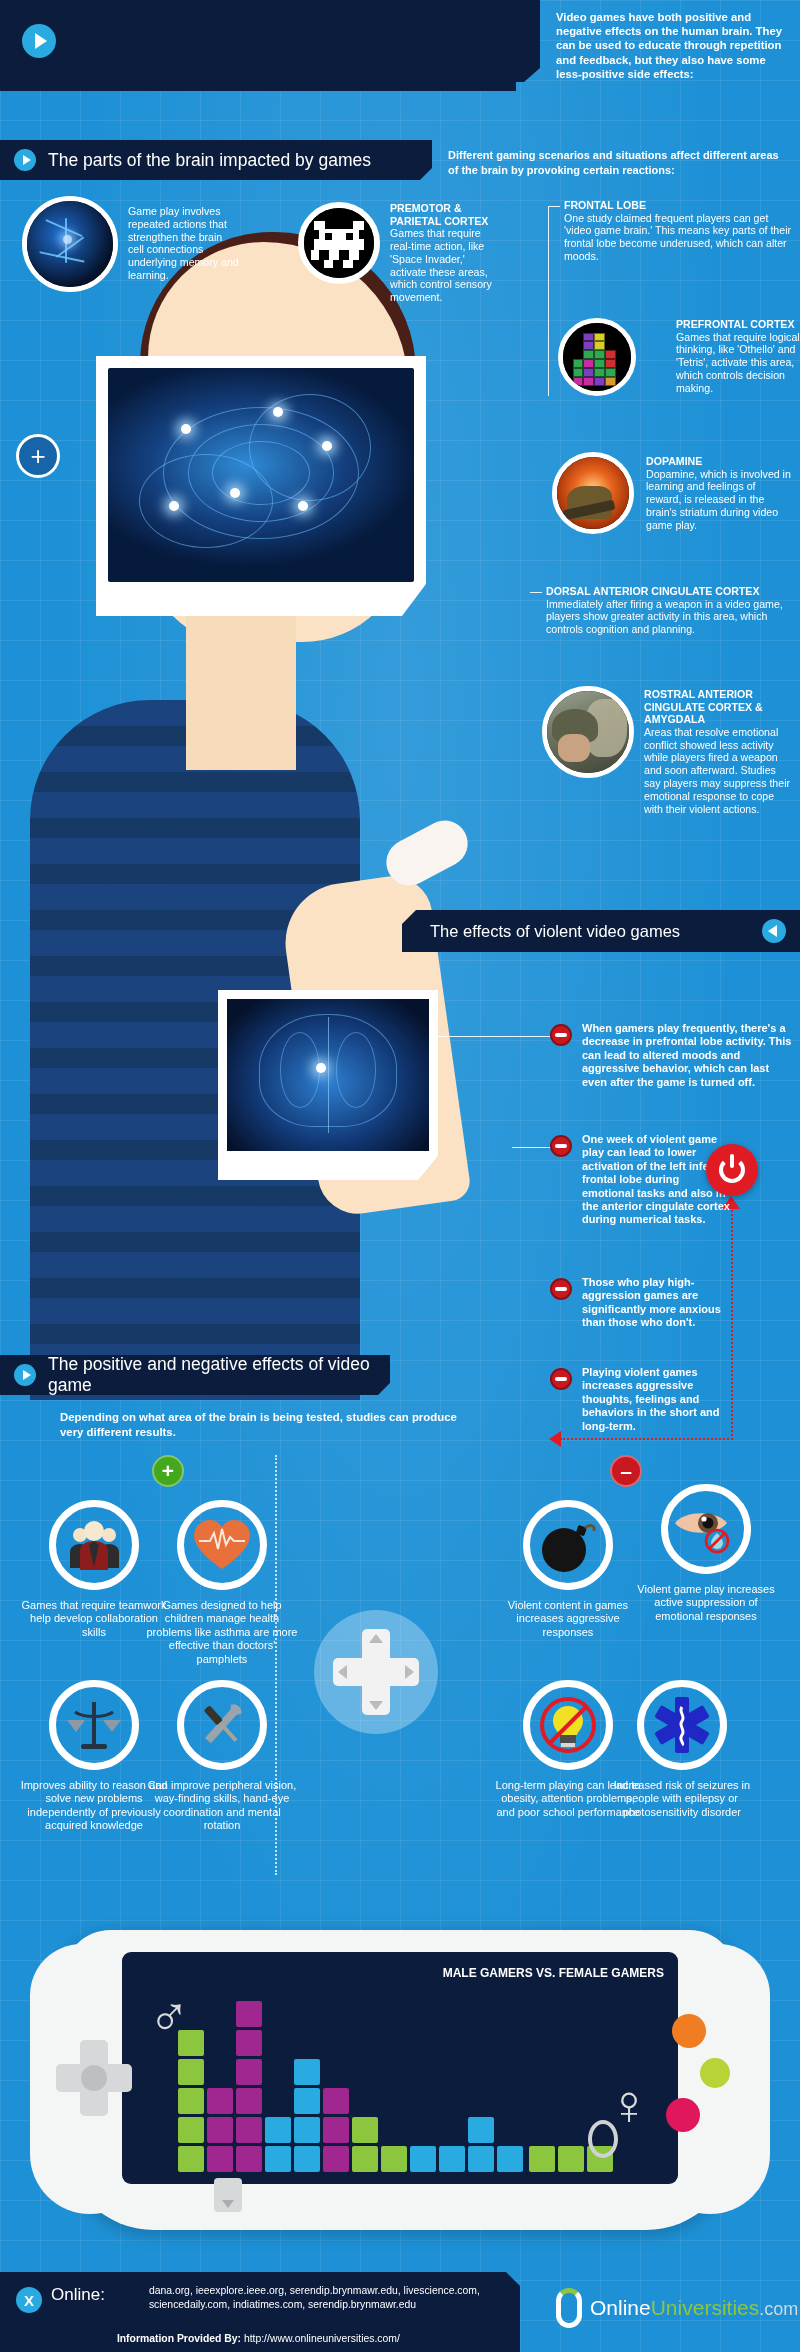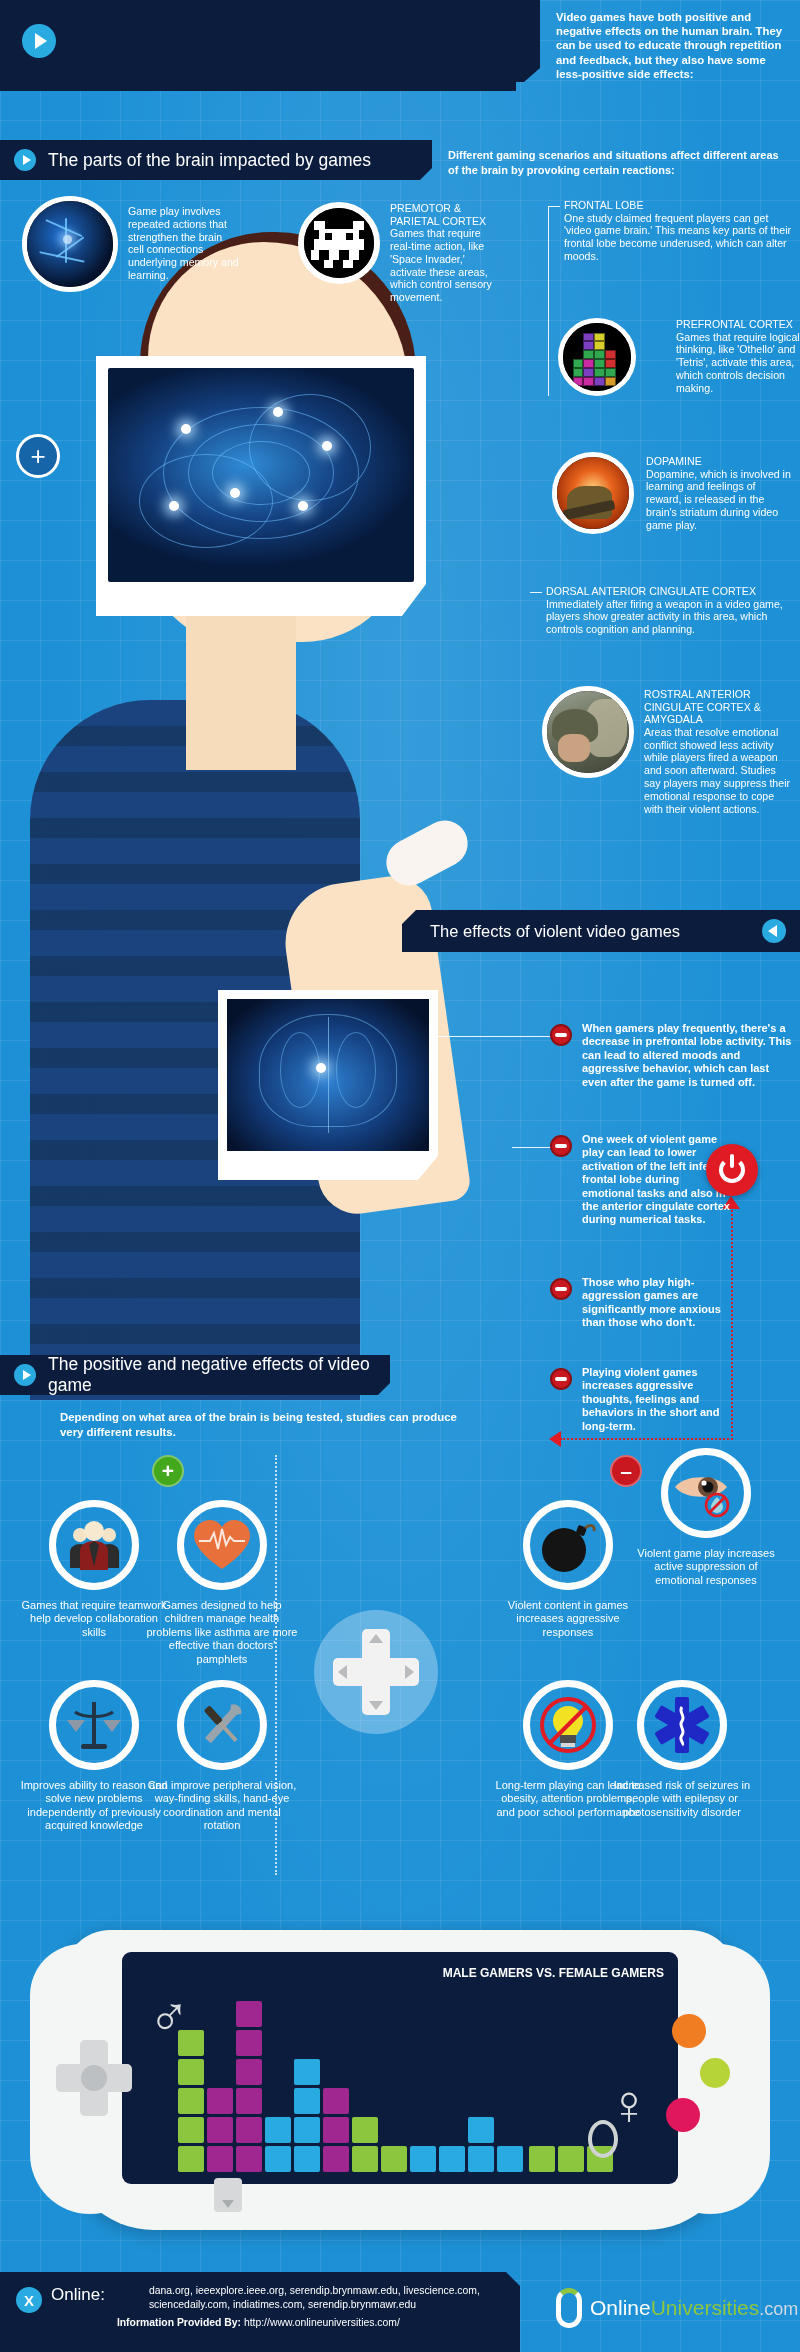--- a/index.html
+++ b/index.html
@@ -135,21 +135,21 @@
     border-radius: 50%; background: #1565a8; border: 3px solid #fff; z-index: 6;
     display:flex;align-items:center;justify-content:center;color:#fff;font-size:26px;font-weight:300;
   }
 
   
   .bubble {
     position: absolute; border-radius: 50%; border: 5px solid #fff;
     overflow: hidden; z-index: 6; background: #000;
   }
   .callout-txt { position: absolute; color: #fff; z-index: 6; }
-  .callout-txt .ttl { font-weight: 400; font-size: 10.6px; line-height: 12.6px; display: block; }
+  .callout-txt .ttl { font-weight: 700; font-size: 10.6px; line-height: 12.6px; display: block; }
   .callout-txt .bdy { font-size: 10.6px; line-height: 12.8px; display: block; }
   .leader { position: absolute; border-left: 1.5px solid rgba(255,255,255,.9); z-index: 5; }
   .leader-h { position: absolute; border-top: 1.5px solid rgba(255,255,255,.9); z-index: 5; }
 
   
   .neuron-art { width: 100%; height: 100%;
     background: radial-gradient(circle at 40% 40%, #1f6fd0, #05122b 70%); position: relative; }
   .neuron-art i { position: absolute; background: #6ec6ff; border-radius: 2px; opacity: .85; }
 
   
@@ -308,21 +308,21 @@
     background: #0b1c3d;
     clip-path: polygon(0 0, 506px 0, 520px 14px, 520px 80px, 0 80px);
     padding: 12px 0 0 16px; display: flex;
   }
   .x-badge { width: 26px; height: 26px; border-radius: 50%; background: #29abe2; color: #fff;
     display: flex; align-items: center; justify-content: center; font-size: 15px; font-weight: 700;
     flex: 0 0 auto; margin-top: 3px; }
   .sources-label { color: #fff; font-size: 17px; font-weight: 300; margin-left: 9px; margin-top: 1px; }
   .sources-body { margin-left: 12px; color: #fff; }
   .sources-body .line { font-size: 10.4px; line-height: 13.6px; margin-left: 32px; }
-  .sources-body .prov { font-size: 10.4px; margin-top: 6px; font-weight: 700; }
+  .sources-body .prov { font-size: 10.4px; margin-top: 22px; font-weight: 700; }
   .sources-body .prov span.u { font-weight: 400; }
   .logo { position: absolute; left: 556px; top: 2288px; z-index: 6; display: flex; align-items: center; }
   .logo-mark { width: 26px; height: 40px; border: 5px solid #fff; border-top-color: #8ec63f;
     border-radius: 13px; margin-right: 8px; }
   .logo-txt { color: #fff; font-size: 21px; font-weight: 300; }
   .logo-txt b { color: #8ec63f; font-weight: 300; }
   .logo-txt i { font-style: normal; color: #cfd8e3; font-size: 18px; }
 </style>
 </head>
 <body>
@@ -562,21 +562,21 @@
   <div class="ring">
     <svg width="62" height="58" viewBox="0 0 62 58">
       <circle cx="27" cy="34" r="22" fill="#141414"></circle>
       <rect x="40" y="10" width="9" height="9" rx="2" fill="#141414" transform="rotate(20 44 14)"></rect>
       <path d="M48 12c6-5 10-2 9 3" fill="none" stroke="#6b5330" stroke-width="3"></path>
     </svg>
   </div>
   <div class="cap">Violent content in games increases aggressive responses</div>
 </div>
 
-<div class="effect" style="left:630px;top:1448px;">
+<div class="effect" style="left:630px;top:1484px;">
   <div class="ring">
     <svg width="68" height="52" viewBox="0 0 68 52">
       <path d="M3 20c10-13 42-13 52 0-10 13-42 13-52 0z" fill="#f0c3a3"></path>
       <circle cx="36" cy="20" r="10" fill="#6b4b36"></circle>
         <circle cx="36" cy="20" r="5.5" fill="#111"></circle>
       <circle cx="32" cy="16" r="2.6" fill="#fff"></circle>
       <path d="M45 30c4 4 6 7 6 10a6 6 0 1 1-12 0c0-3 2-6 6-10z" fill="#9fd8e0"></path>
       <circle cx="45" cy="38" r="11" fill="none" stroke="#e01b24" stroke-width="2.6"></circle>
       <line x1="37" y1="46" x2="53" y2="30" stroke="#e01b24" stroke-width="2.6"></line>
     </svg>

